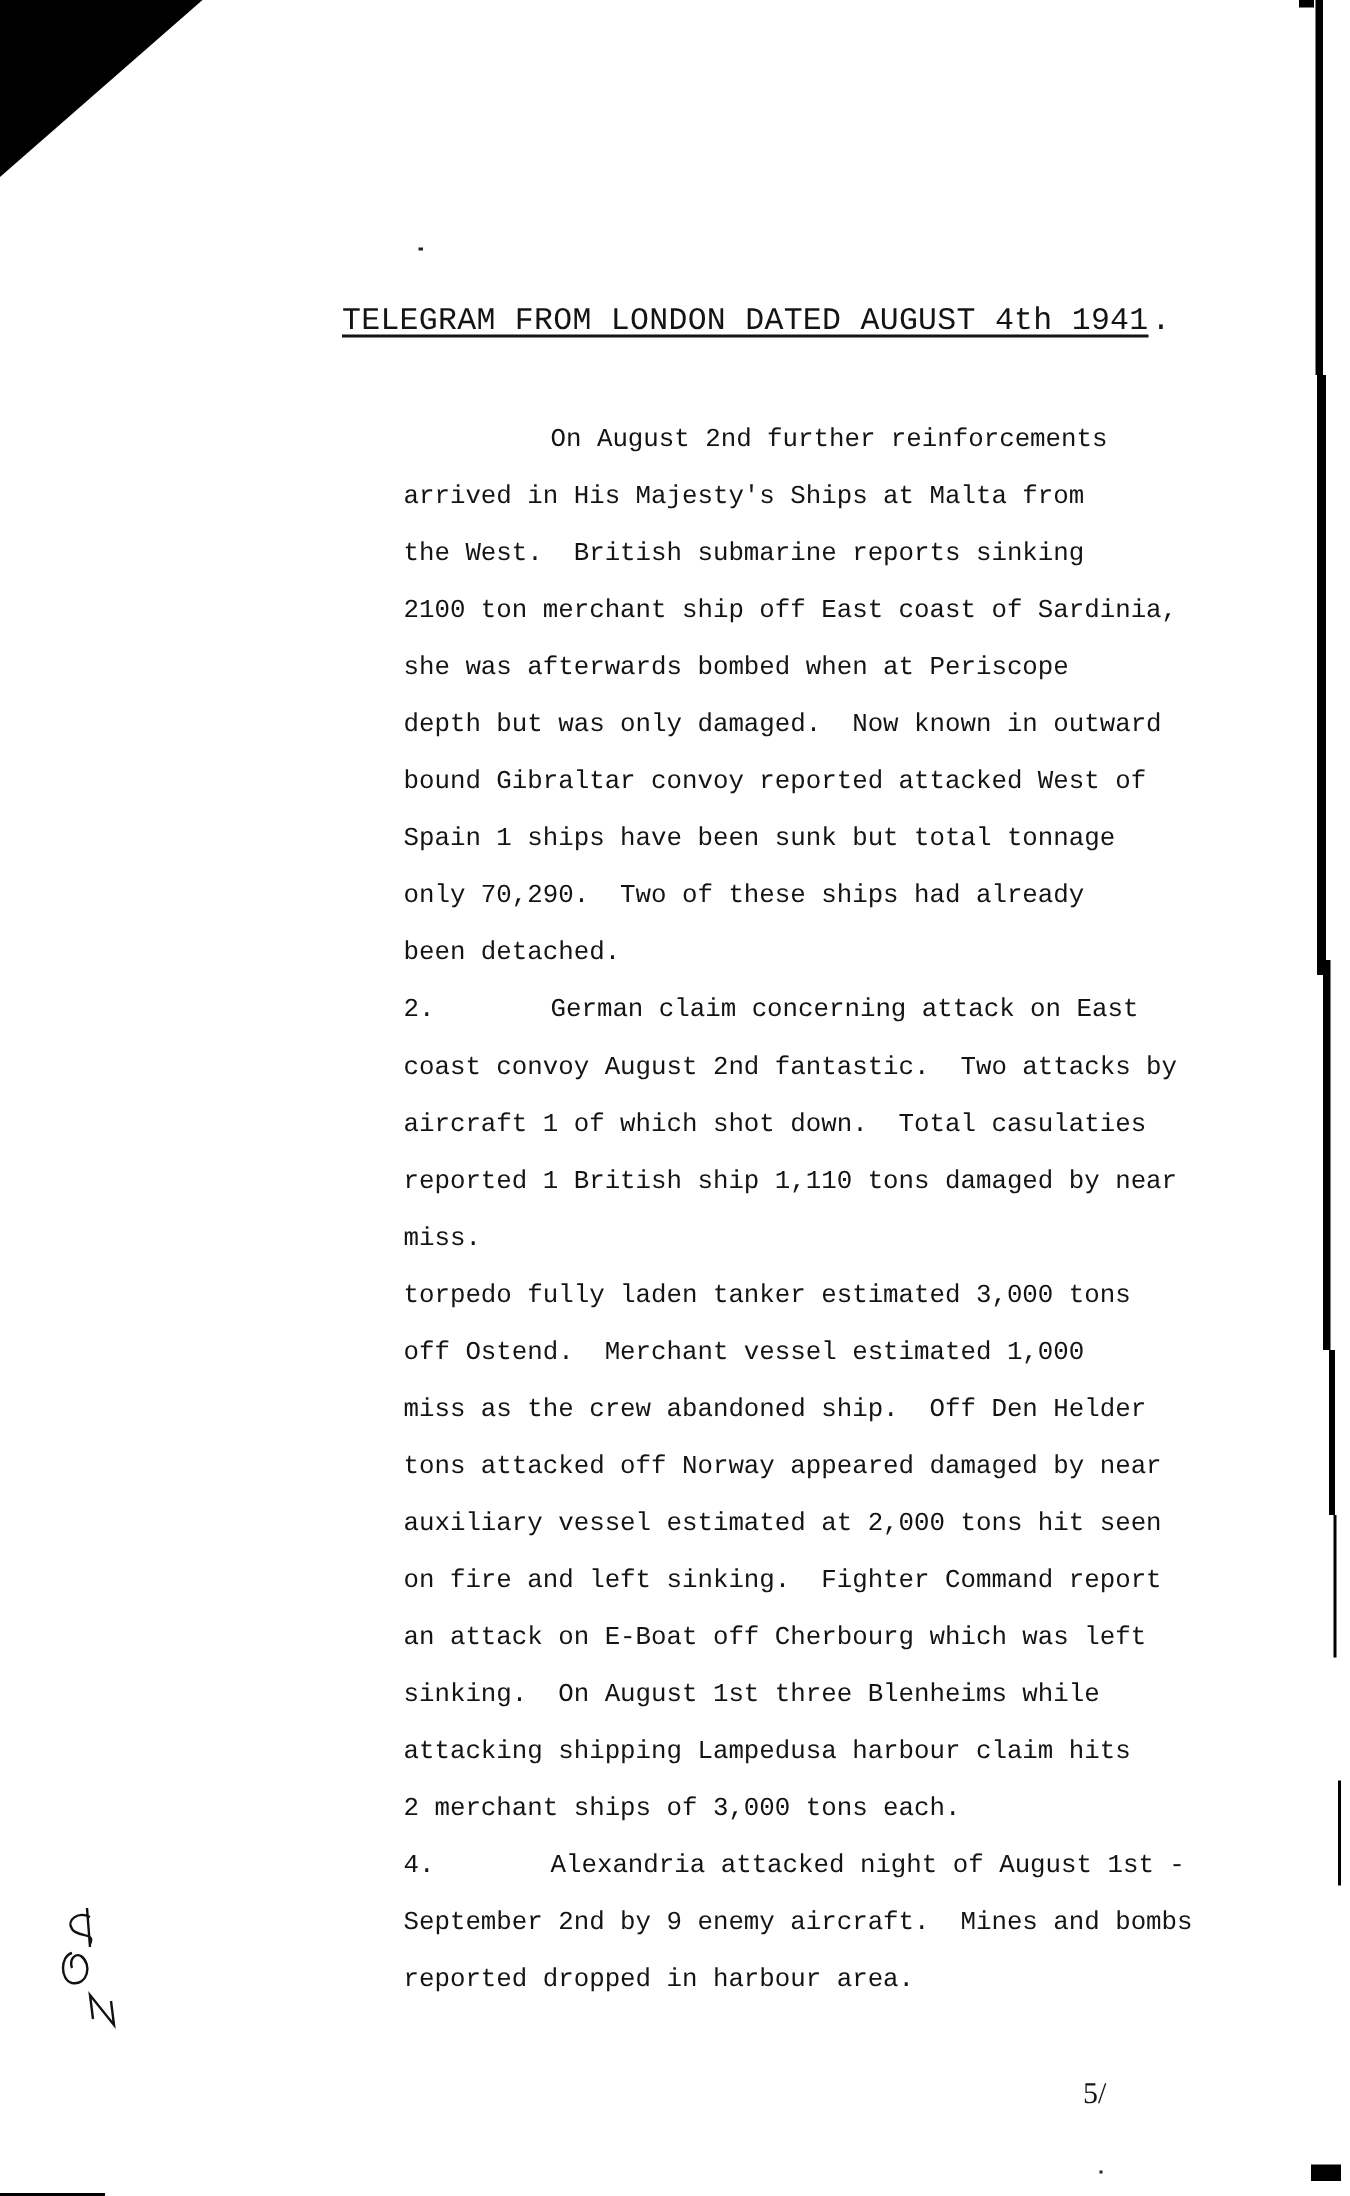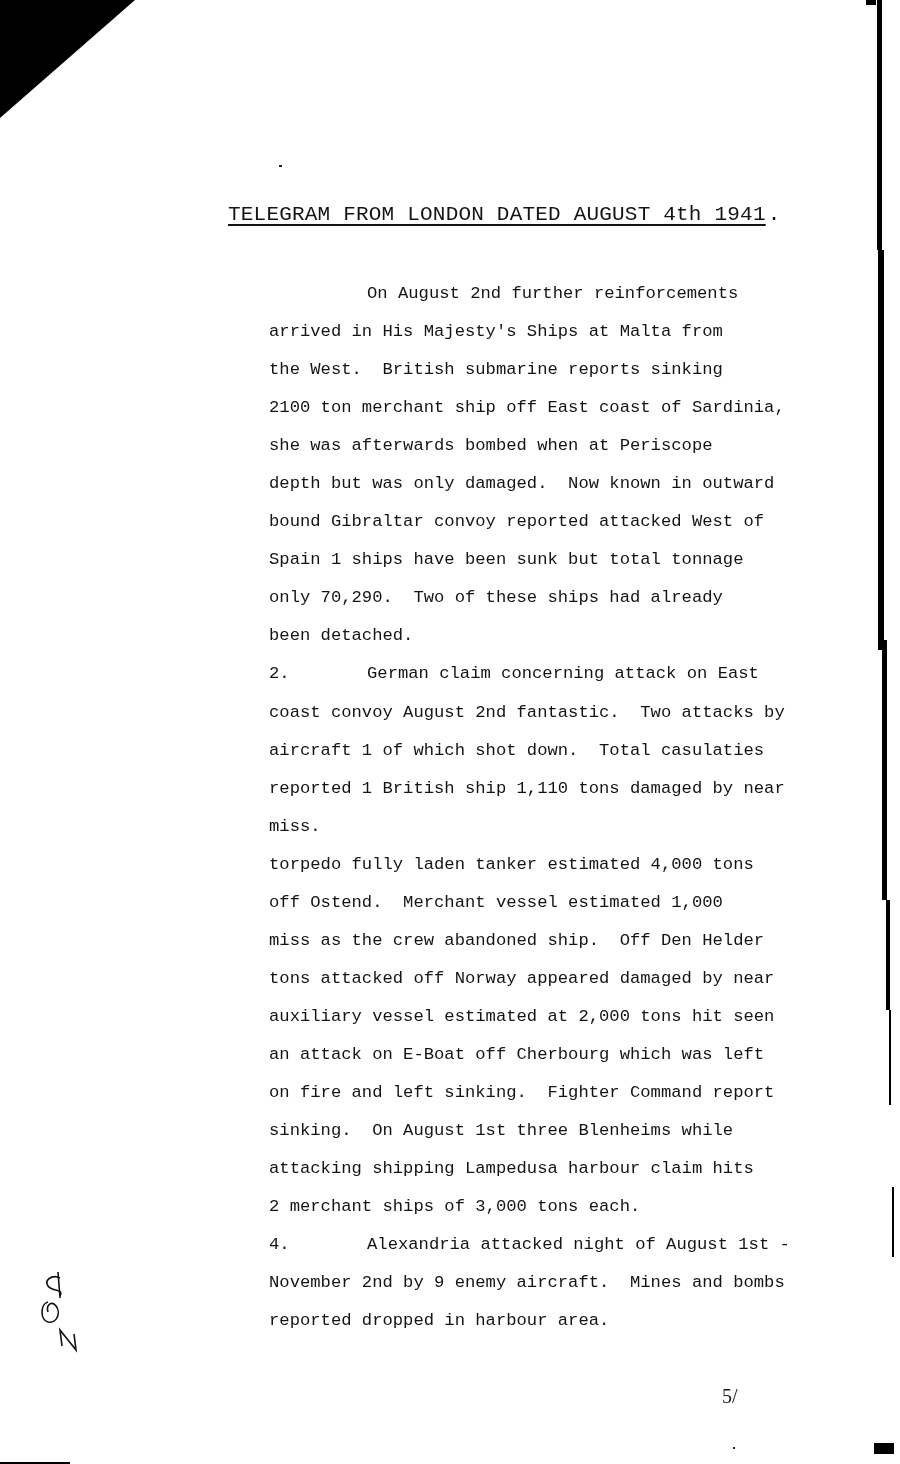--- a/index.html
+++ b/index.html
@@ -127,32 +127,32 @@
     <div class="line"><span>depth but was only damaged.  Now known in outward</span></div>
     <div class="line"><span>bound Gibraltar convoy reported attacked West of</span></div>
     <div class="line"><span>Spain 1 ships have been sunk but total tonnage</span></div>
     <div class="line"><span>only 70,290.  Two of these ships had already</span></div>
     <div class="line"><span>been detached.</span></div>
     <div class="line"><span class="para-num">2.</span><span>German claim concerning attack on East</span></div>
     <div class="line"><span>coast convoy August 2nd fantastic.  Two attacks by</span></div>
     <div class="line"><span>aircraft 1 of which shot down.  Total casulaties</span></div>
     <div class="line"><span>reported 1 British ship 1,110 tons damaged by near</span></div>
     <div class="line"><span>miss.</span></div>
-    <div class="line"><span>torpedo fully laden tanker estimated 4,000 tons</span></div>
+    <div class="line"><span>torpedo fully laden tanker estimated 3,000 tons</span></div>
     <div class="line"><span>off Ostend.  Merchant vessel estimated 1,000</span></div>
     <div class="line"><span>miss as the crew abandoned ship.  Off Den Helder</span></div>
     <div class="line"><span>tons attacked off Norway appeared damaged by near</span></div>
     <div class="line"><span>auxiliary vessel estimated at 2,000 tons hit seen</span></div>
+    <div class="line"><span>on fire and left sinking.  Fighter Command report</span></div>
     <div class="line"><span>an attack on E-Boat off Cherbourg which was left</span></div>
-    <div class="line"><span>on fire and left sinking.  Fighter Command report</span></div>
     <div class="line"><span>sinking.  On August 1st three Blenheims while</span></div>
     <div class="line"><span>attacking shipping Lampedusa harbour claim hits</span></div>
     <div class="line"><span>2 merchant ships of 3,000 tons each.</span></div>
     <div class="line"><span class="para-num">4.</span><span>Alexandria attacked night of August 1st -</span></div>
-    <div class="line"><span>November 2nd by 9 enemy aircraft.  Mines and bombs</span></div>
+    <div class="line"><span>September 2nd by 9 enemy aircraft.  Mines and bombs</span></div>
     <div class="line"><span>reported dropped in harbour area.</span></div>
   </div>
 
 <svg class="handwriting" viewBox="0 0 60 100" aria-label="82">
   <path d="M28 4 L30 30 M30 10 C22 6 14 12 18 18 C22 24 34 20 30 28 M18 34 C10 36 10 52 18 54 C28 56 32 42 24 36 C20 34 16 38 18 44" fill="none" stroke="#111" stroke-width="1.6"></path>
   <path d="M32 78 L30 62 L46 82 L44 66" fill="none" stroke="#111" stroke-width="1.6"></path>
 </svg>
 
 <div class="page-ref">5/</div>
 

